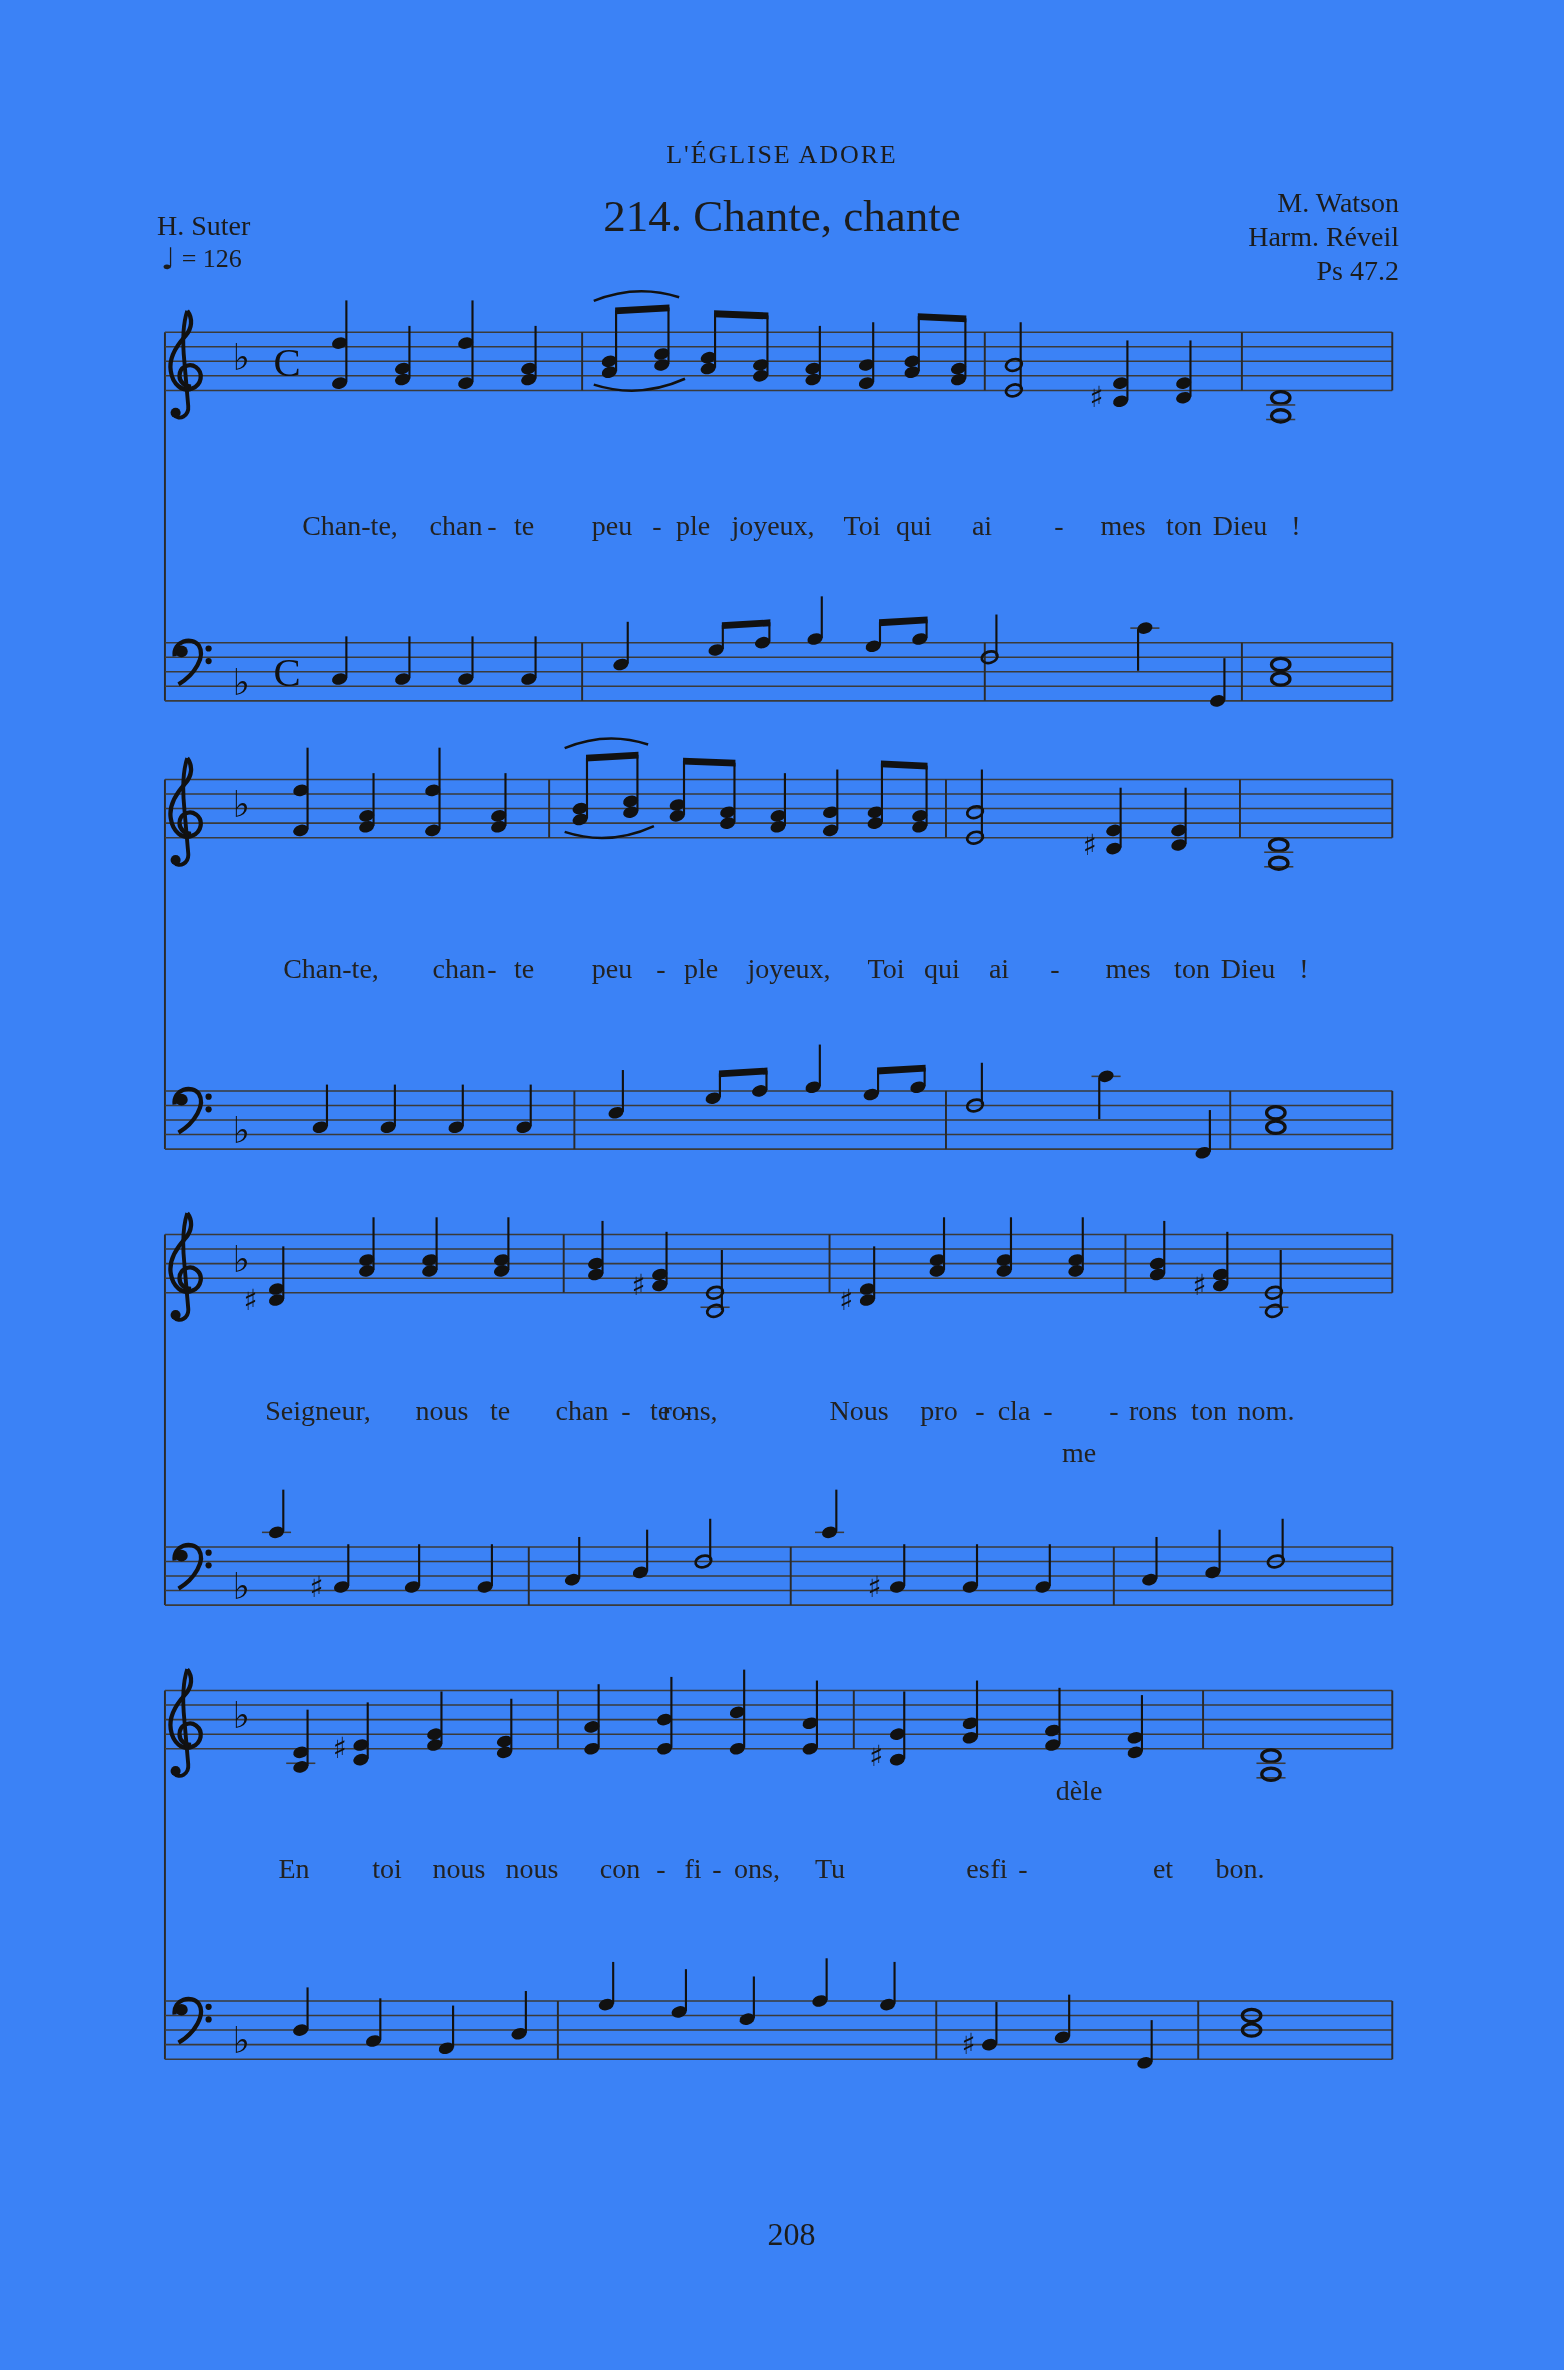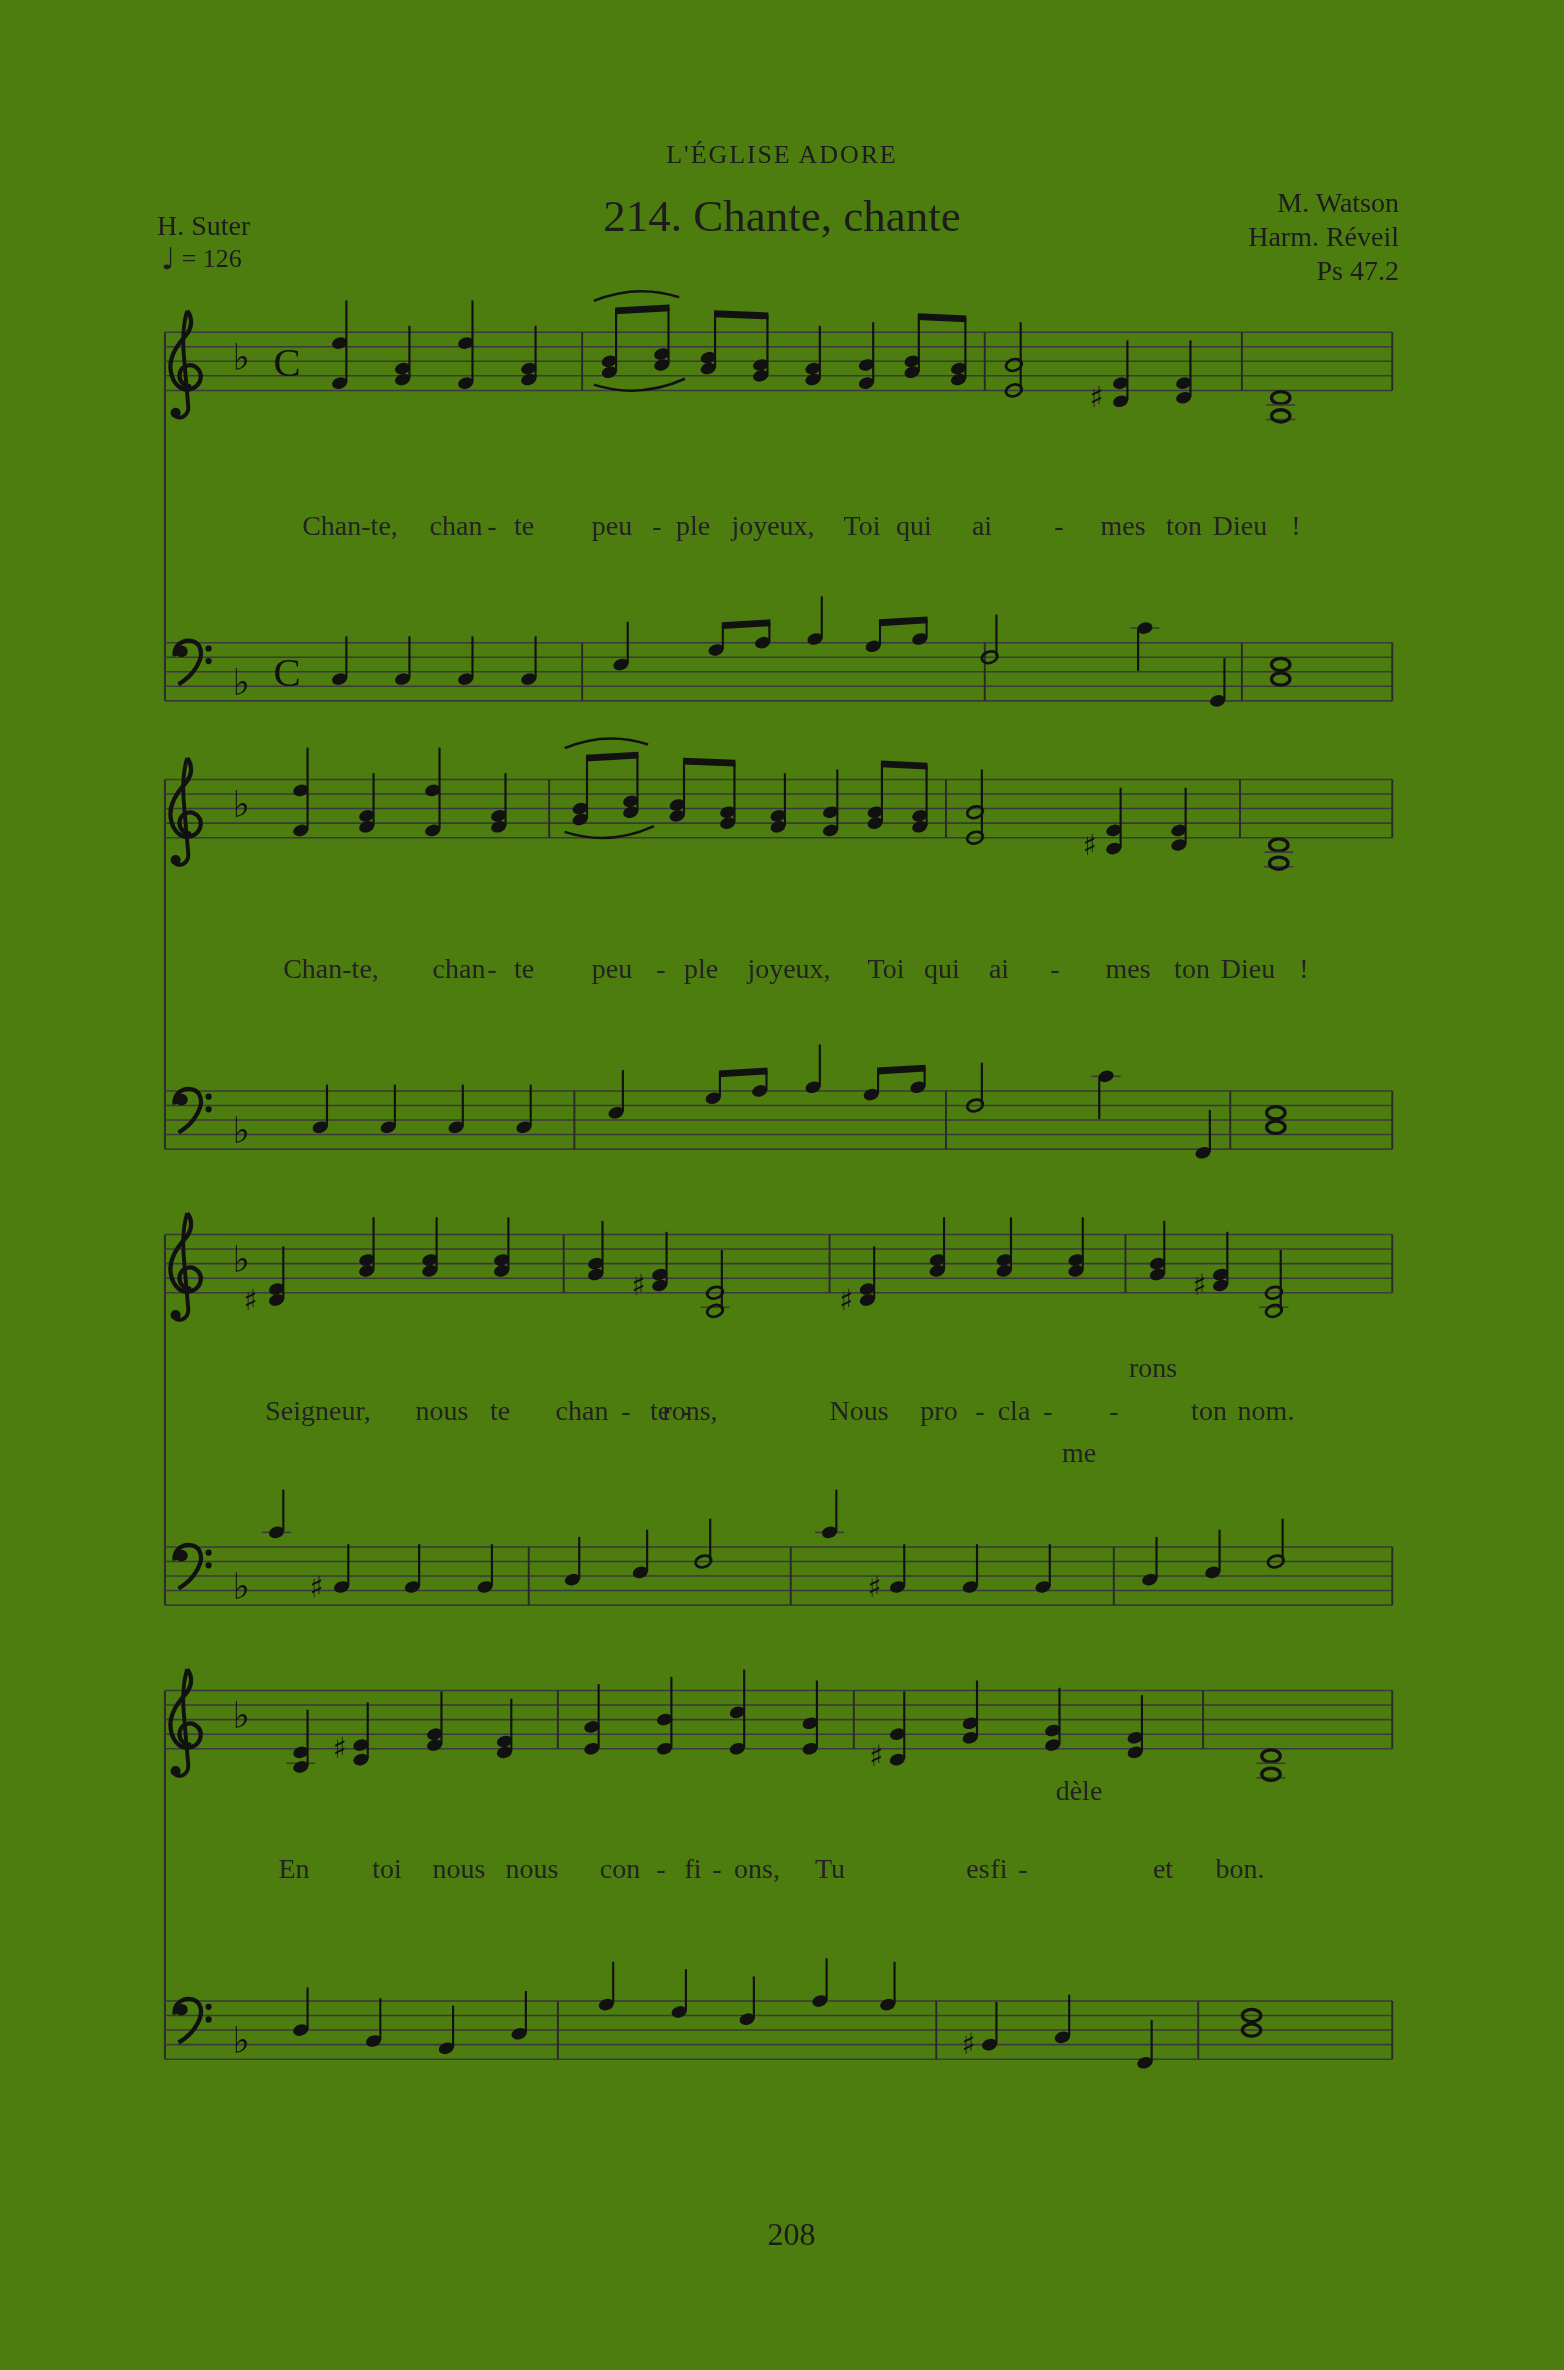--- a/index.html
+++ b/index.html
@@ -1,20 +1,20 @@
 <!DOCTYPE html>
 <html><head>
 <meta charset="utf-8">
 <style>
   html,body{margin:0;padding:0;background:#e8e8e8;}
   .page{
     position:relative;
     width:1564px;height:2371px;
     margin:0 auto;
-    background:#4d7c0f;
+    background:#3b82f6;
     font-family:"Liberation Serif", serif;
     color:#1c1c1c;
     overflow:hidden;
   }
   .abs{position:absolute;}
   .center{left:0;right:0;text-align:center;}
   .header-line{top:140px;font-size:26px;letter-spacing:1.9px;}
   .composer{left:157px;top:210px;font-size:28px;}
   .title{top:190px;font-size:45px;}
   .credits{right:165px;top:186px;font-size:28px;text-align:right;line-height:34px;}
@@ -588,21 +588,21 @@
       <span class="lyric-token" style="left: 660px; top: 1395px;">te</span>
       <span class="lyric-token" style="left: 687px; top: 1395px;">-</span>
       <span class="lyric-token" style="left: 690px; top: 1395px;">rons,</span>
       <span class="lyric-token" style="left: 859px; top: 1395px;">Nous</span>
       <span class="lyric-token" style="left: 939px; top: 1395px;">pro</span>
       <span class="lyric-token" style="left: 980px; top: 1395px;">-</span>
       <span class="lyric-token" style="left: 1014px; top: 1395px;">cla</span>
       <span class="lyric-token" style="left: 1048px; top: 1395px;">-</span>
       <span class="lyric-token" style="left: 1079px; top: 1395px; margin-top: 42px;">me</span>
       <span class="lyric-token" style="left: 1114px; top: 1395px;">-</span>
-      <span class="lyric-token" style="left: 1153px; top: 1352px;">rons</span>
+      <span class="lyric-token" style="left: 1153px; top: 1395px;">rons</span>
       <span class="lyric-token" style="left: 1209px; top: 1395px;">ton</span>
       <span class="lyric-token" style="left: 1266px; top: 1395px;">nom.</span>
       <span class="lyric-token" style="left: 294px; top: 1853px;">En</span>
       <span class="lyric-token" style="left: 387px; top: 1853px;">toi</span>
       <span class="lyric-token" style="left: 459px; top: 1853px;">nous</span>
       <span class="lyric-token" style="left: 532px; top: 1853px;">nous</span>
       <span class="lyric-token" style="left: 620px; top: 1853px;">con</span>
       <span class="lyric-token" style="left: 661px; top: 1853px;">-</span>
       <span class="lyric-token" style="left: 693px; top: 1853px;">fi</span>
       <span class="lyric-token" style="left: 717px; top: 1853px;">-</span>

